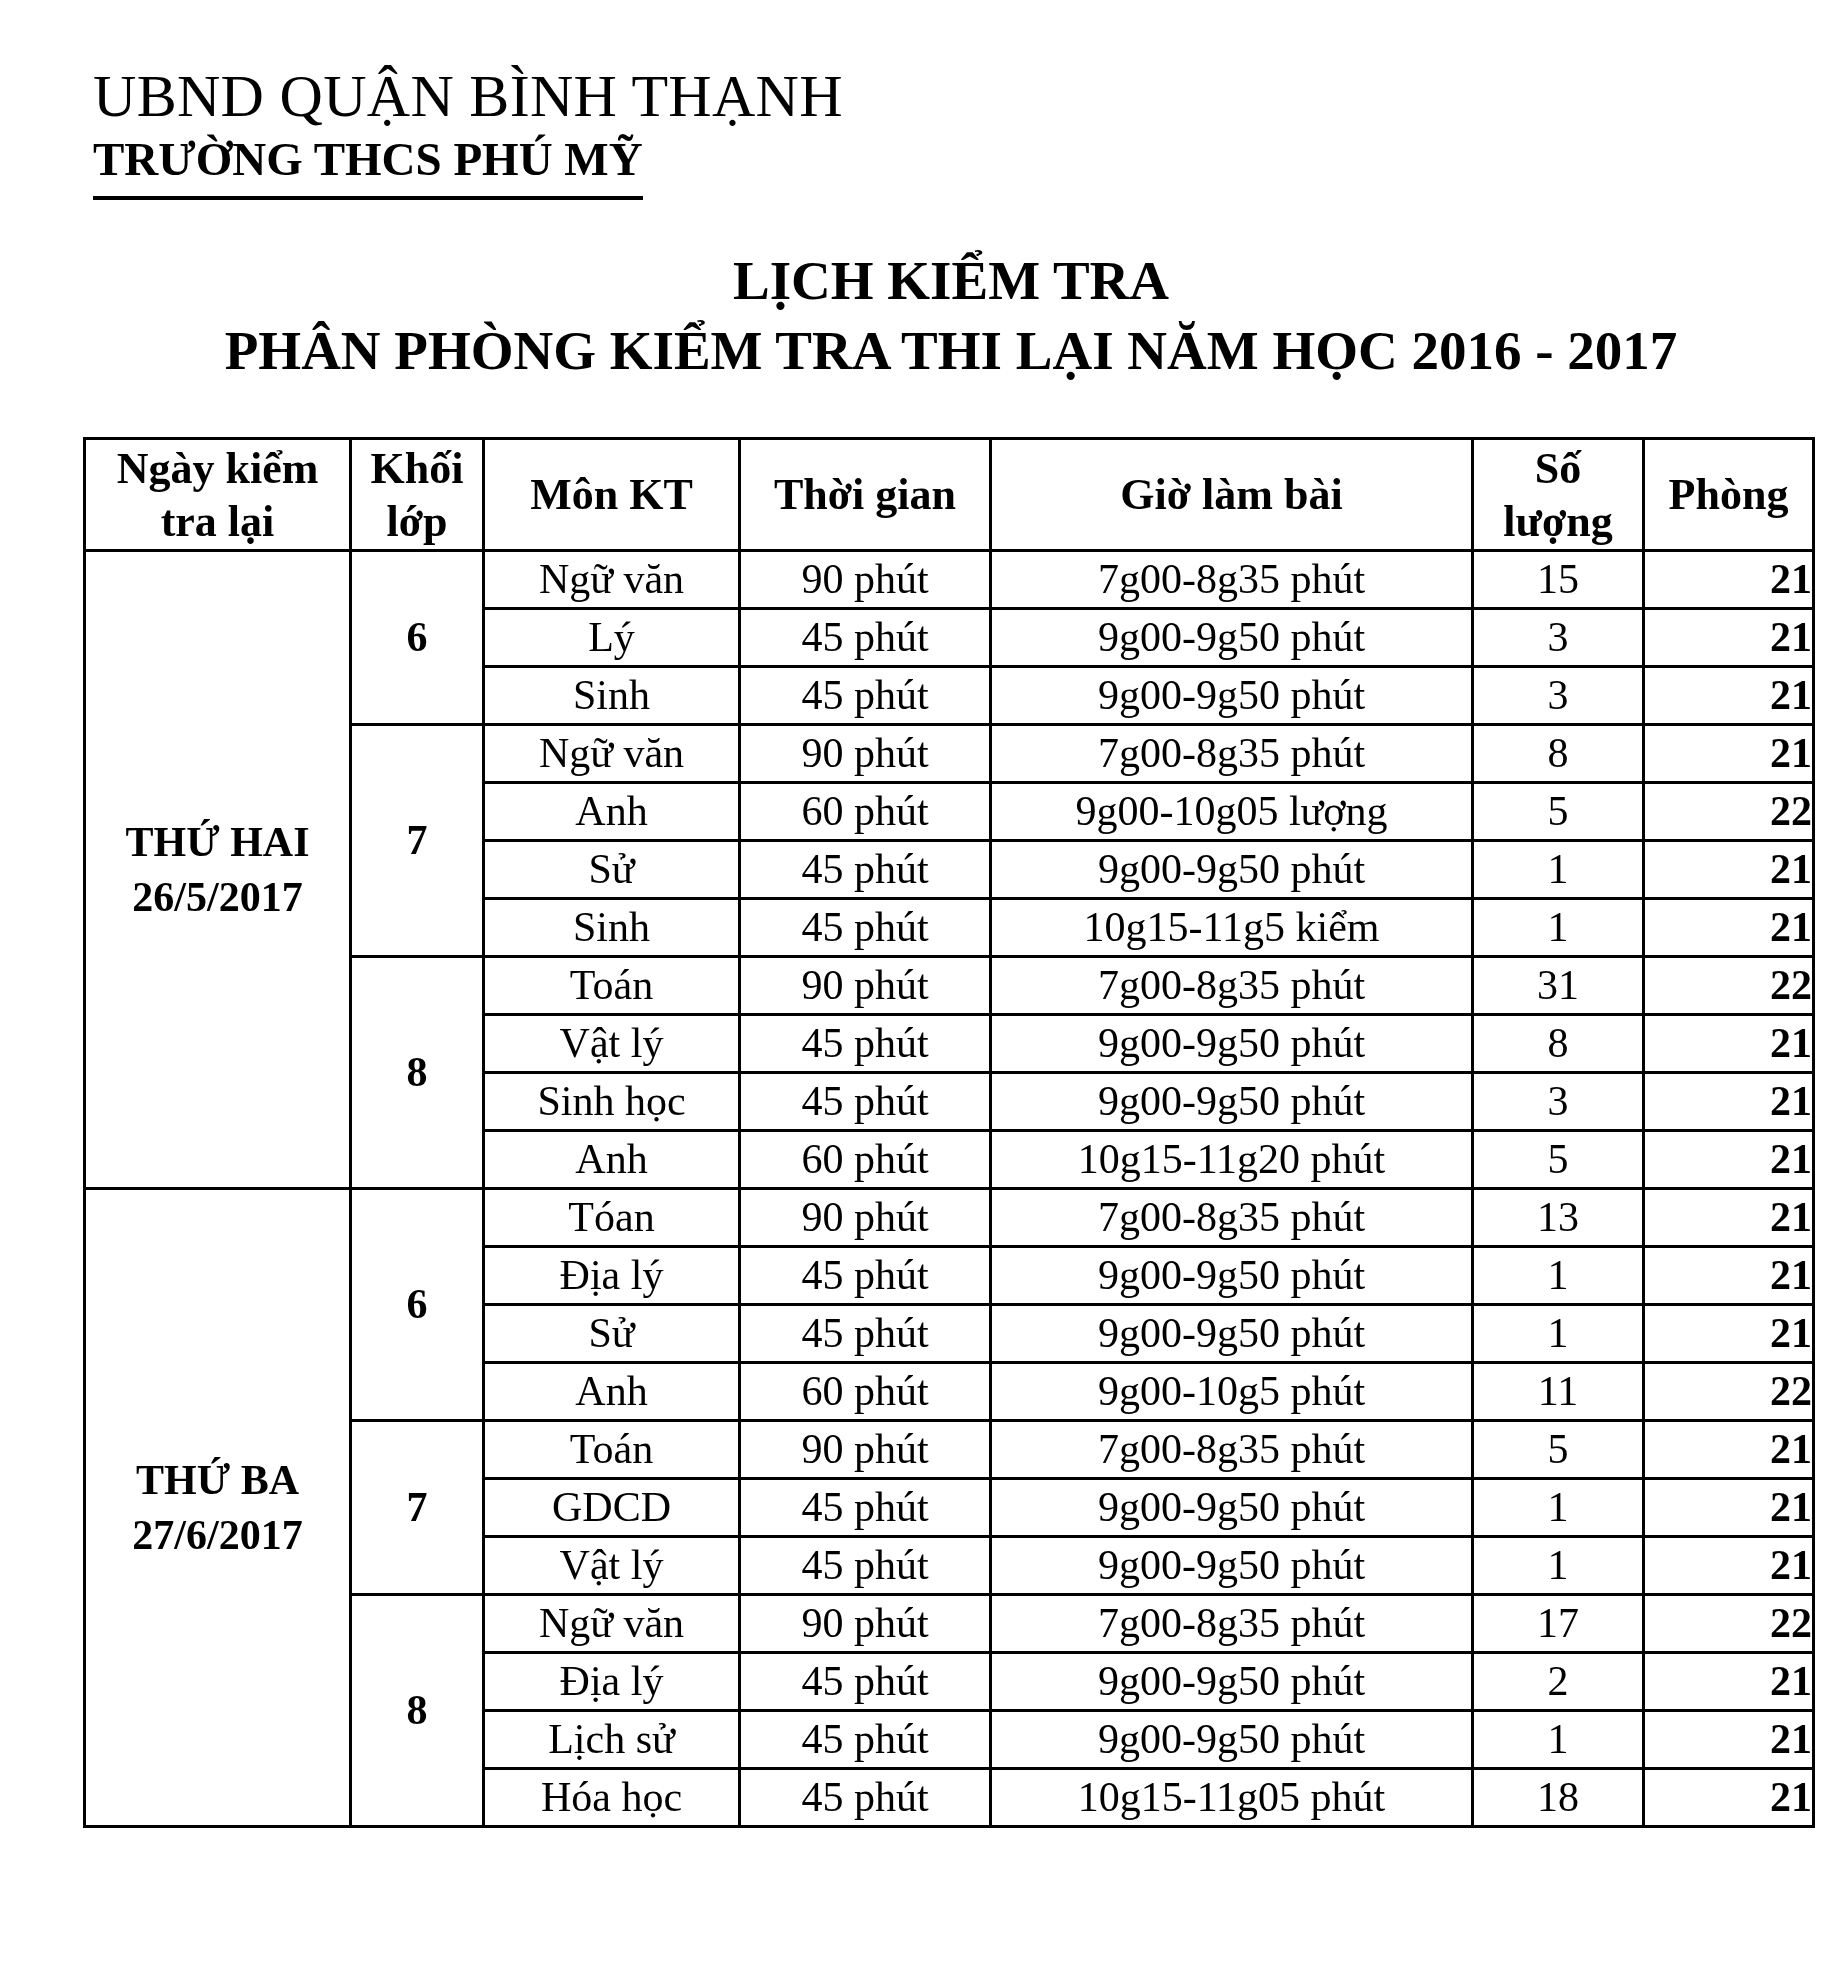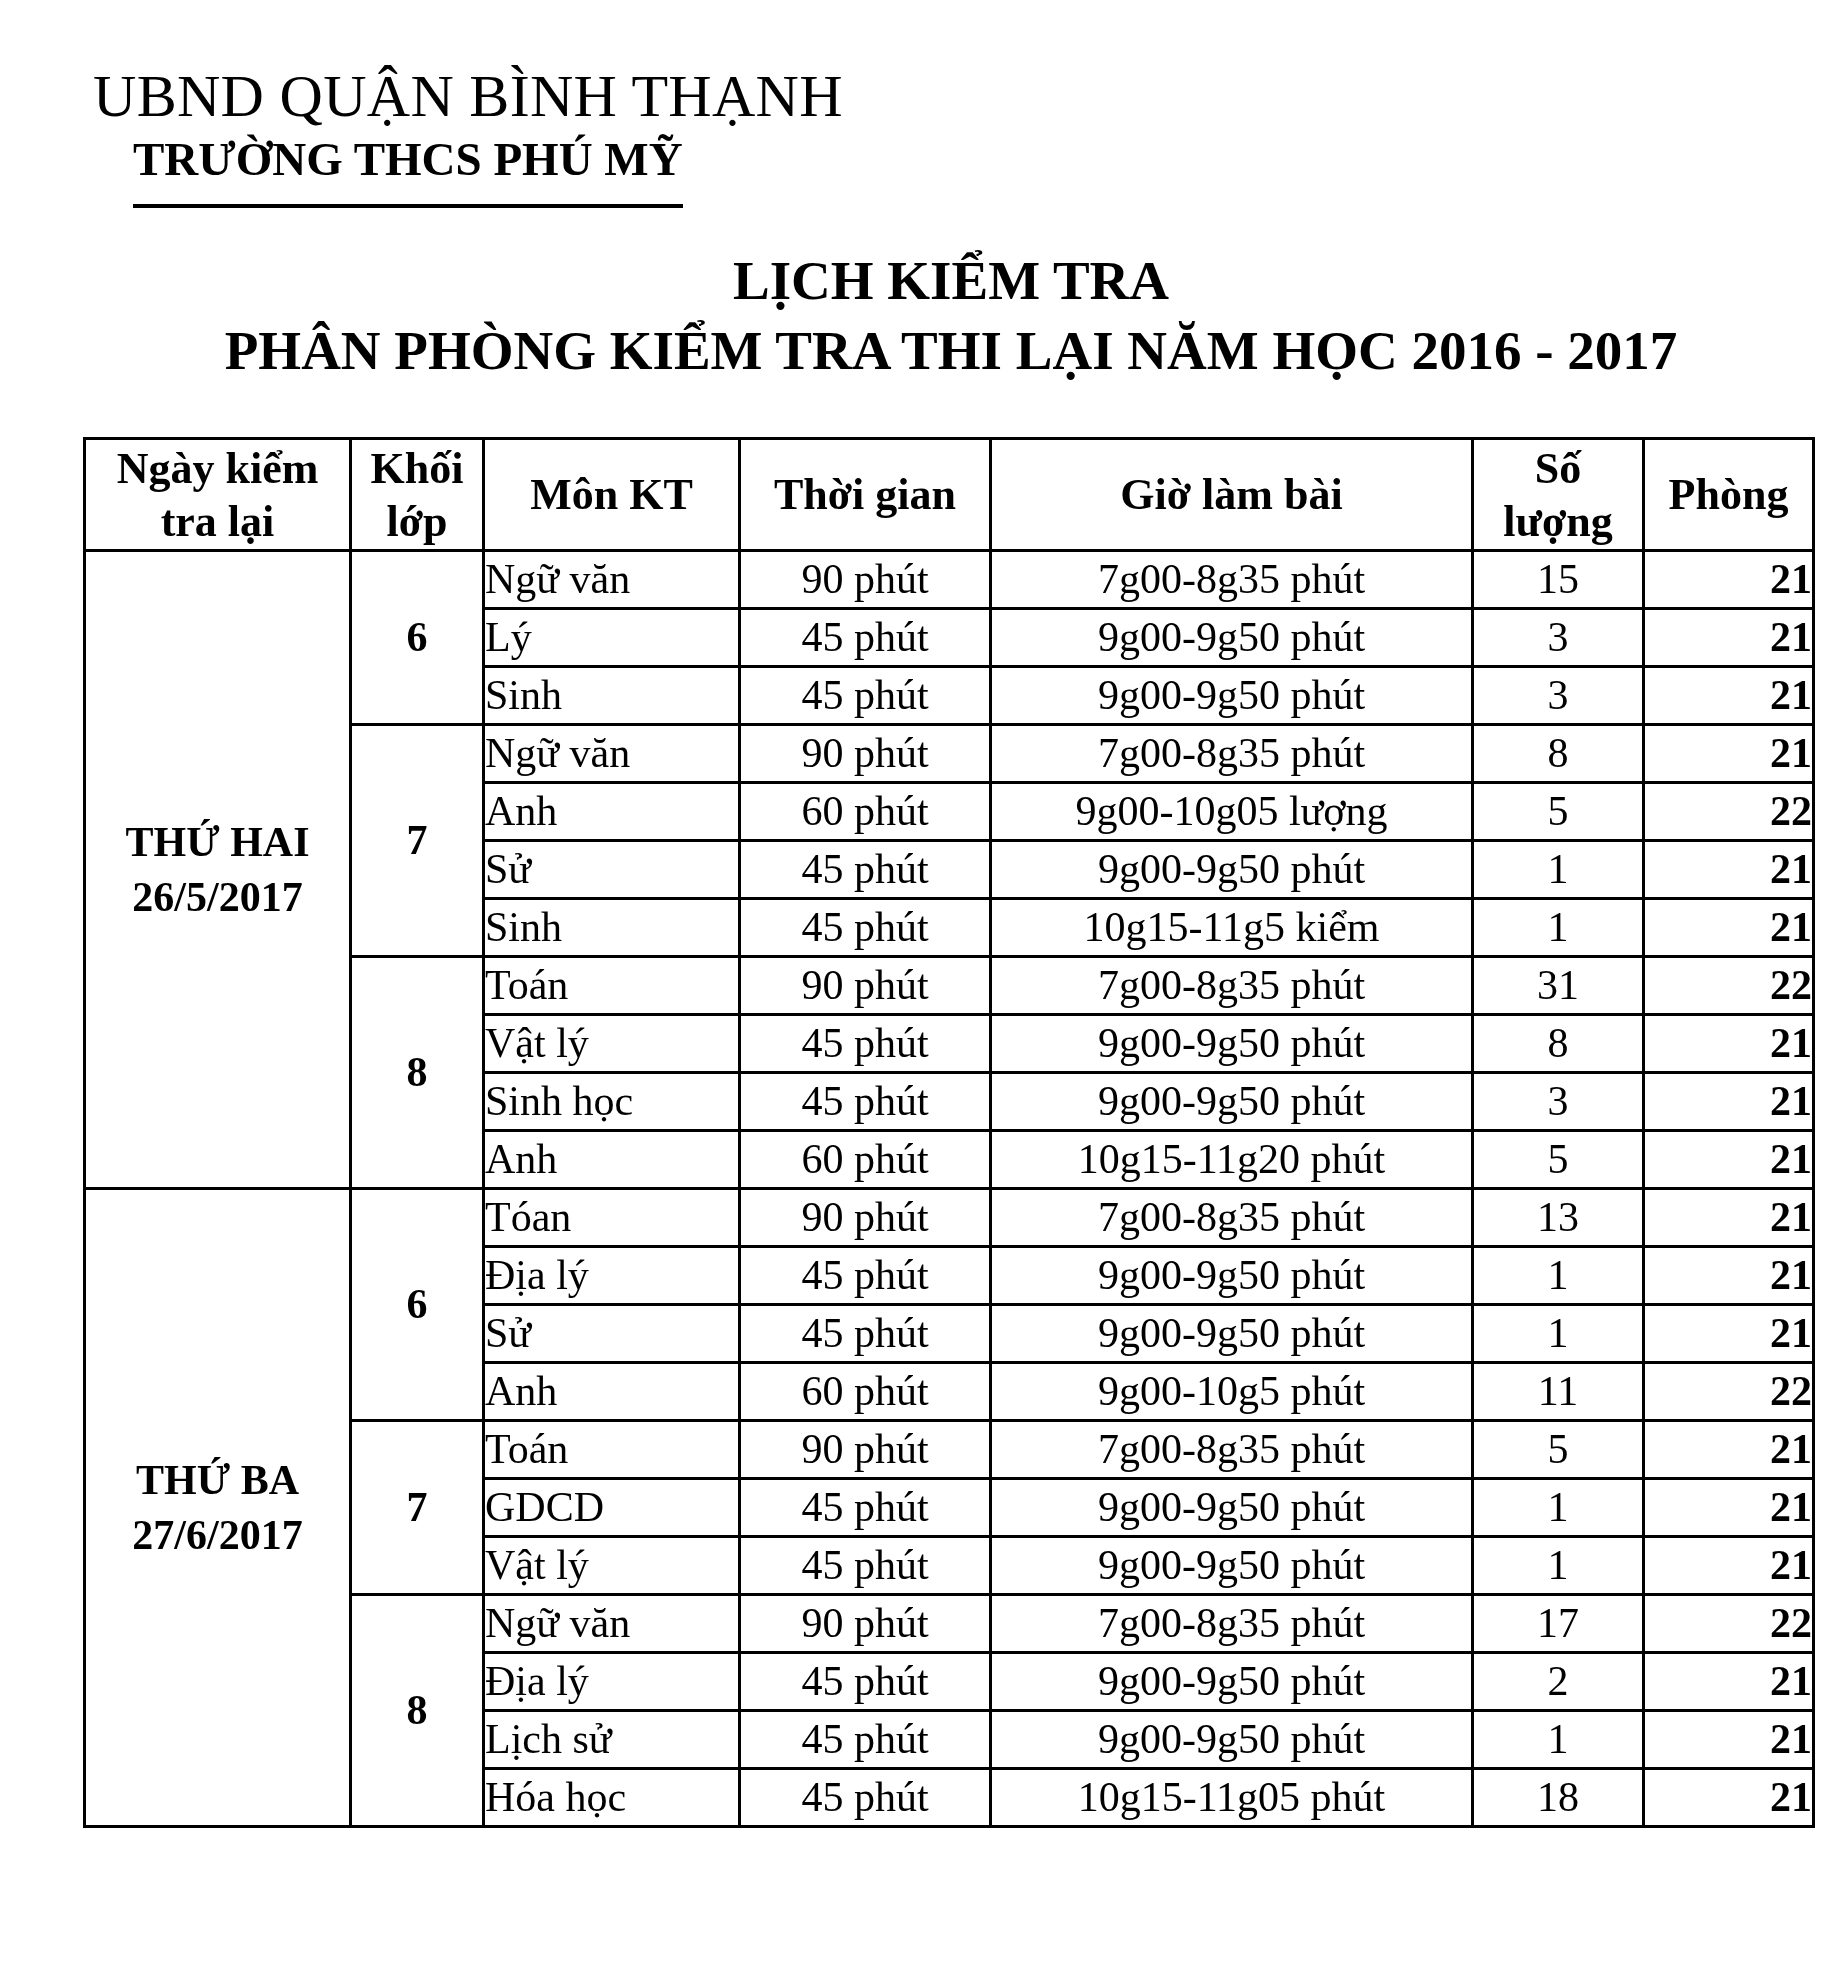--- a/index.html
+++ b/index.html
@@ -1,29 +1,29 @@
 <!DOCTYPE html>
 <html style="font-size:15px"><head>
 <meta charset="utf-8">
 <style>
   html, body { margin:0; padding:0; background:#ffffff; }
   body { width:1840px; height:1984px; position:relative; overflow:hidden;
          font-family:"Liberation Serif", "DejaVu Serif", serif; color:#000; }
   .org { position:absolute; left:93px; top:68px; font-size:60px; line-height:57px; letter-spacing:0.3px; }
   .school { position:absolute; left:93px; top:131px; font-size:47px; line-height:57px; font-weight:bold;
-            border-bottom:4.7px solid #000; padding-bottom:16px;margin-left:40px; }
+            border-bottom:4.7px solid #000; padding-bottom:8px; }
   .title1 { position:absolute; left:0; width:1902px; top:248px; text-align:center; font-size:55px; font-weight:bold; line-height:66px; }
   .title2 { position:absolute; left:0; width:1902px; top:318px; text-align:center; font-size:55px; font-weight:bold; line-height:66px; }
   table.sched { position:absolute; left:83px; top:437px; border-collapse:collapse; table-layout:fixed; width:1730px;padding-left:26px; }
   table.sched td, table.sched th { border:3.8px solid #000; padding:0; }
   table.sched th { font-weight:bold; font-size:44px; line-height:53px; height:109px; text-align:center; vertical-align:middle; }
   table.sched td { font-size:42px; height:55px; line-height:55px; vertical-align:middle; }
   td.day { text-align:center; font-weight:bold; font-size:44px; line-height:59px;margin-left:44px; }
   td.grade { text-align:center; font-weight:bold; font-size:44px; }
-  td.subj { text-align:left; padding-left:7.6px; white-space:nowrap; }
+  td.subj { text-align:center; padding-left:7.6px; white-space:nowrap; }
   td.dur, td.slot, td.count { text-align:center; white-space:nowrap; }
   td.room { text-align:right; font-weight:bold; }
   .day span { display:block; }
   .hdr span { display:block; }
 </style>
 </head>
 <body>
 
 <div class="org">UBND QUẬN BÌNH THẠNH</div>
 <div class="school">TRƯỜNG THCS PHÚ MỸ</div>

